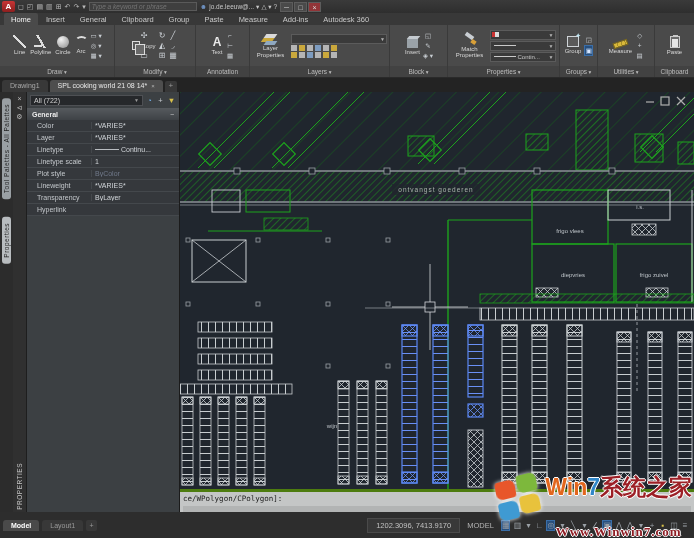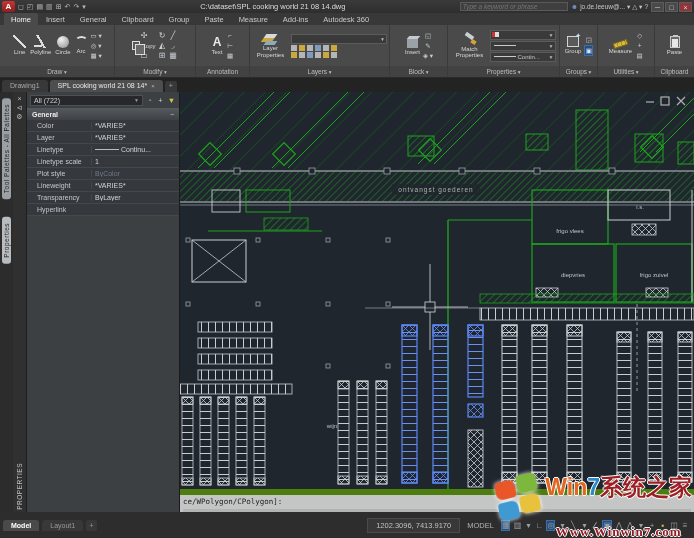--- a/index.html
+++ b/index.html
@@ -111,21 +111,21 @@
 .prow .lbl{width:64px;padding-left:10px;color:#c4c8cc;white-space:nowrap;}
 .prow .val{flex:1;color:#d2d6da;border-left:1px solid #44484c;padding-left:3px;display:flex;align-items:center;white-space:nowrap;overflow:hidden;}
 .prow .val.dim{color:#70798a;}
 .lt-sw{display:inline-block;width:24px;height:1px;background:#b9bdc1;margin-right:2px;}
 .pal-fill{flex:1;background:#3c4043;}
 
 
 .canvascol{flex:1;display:flex;flex-direction:column;min-width:0;}
 .canvas{flex:1;position:relative;background:#20262e;min-height:0;}
 .canvas svg{display:block;width:100%;height:100%;}
-.cmdline{height:23px;background:#c4c6c6;border-top:6px solid #4d7c0f;flex:0 0 auto;
+.cmdline{height:23px;background:#c4c6c6;border-top:3px solid #4d7c0f;flex:0 0 auto;
 font-family:"DejaVu Sans Mono","Liberation Mono",monospace;font-size:7.5px;color:#1c1c1c;padding:2px 3px;}
 .cmdline .sub{display:block;margin-top:3px;height:9px;background:#b2b4b4;}
 
 
 .statusbar{height:26px;background:#2d2d2d;display:flex;align-items:center;padding:0 3px;gap:3px;flex:0 0 auto;font-size:7px;}
 .mtab{padding:2px 8px;border-radius:3px 3px 0 0;color:#9a9a9a;background:#383838;}
 .mtab.active{background:#4a4a4a;color:#ffffff;font-weight:bold;}
 .mtab-new{width:11px;text-align:center;background:#383838;color:#9a9a9a;border-radius:2px;padding:2px 0;}
 .coordbox{margin-left:auto;background:#383838;border:1px solid #4a4a4a;color:#c0c0c0;padding:2px 8px;font-size:7.5px;}
 .spacebtn{color:#b5b5b5;padding:2px 4px;font-size:7.5px;}
@@ -160,21 +160,20 @@
     <div class="qat">
       <span>◻</span>
       <span>◰</span>
       <span>▤</span>
       <span>▥</span>
       <span>⊞</span>
       <span>↶</span>
       <span>↷</span>
       <span>▾</span>
     </div>
-    <div class="tb-title">C:\dataset\SPL cooking world 21 08 14.dwg</div>
     <input class="searchbox" placeholder="Type a keyword or phrase" style="">
     <div class="tb-user">
       <span class="uicon">☻</span>
       <span>jo.de.leeuw@...</span>
       <span>▾</span>
       <span>△ ▾</span>
       <span>?</span>
     </div>
     <div class="winbtns">
       <span>─</span>

